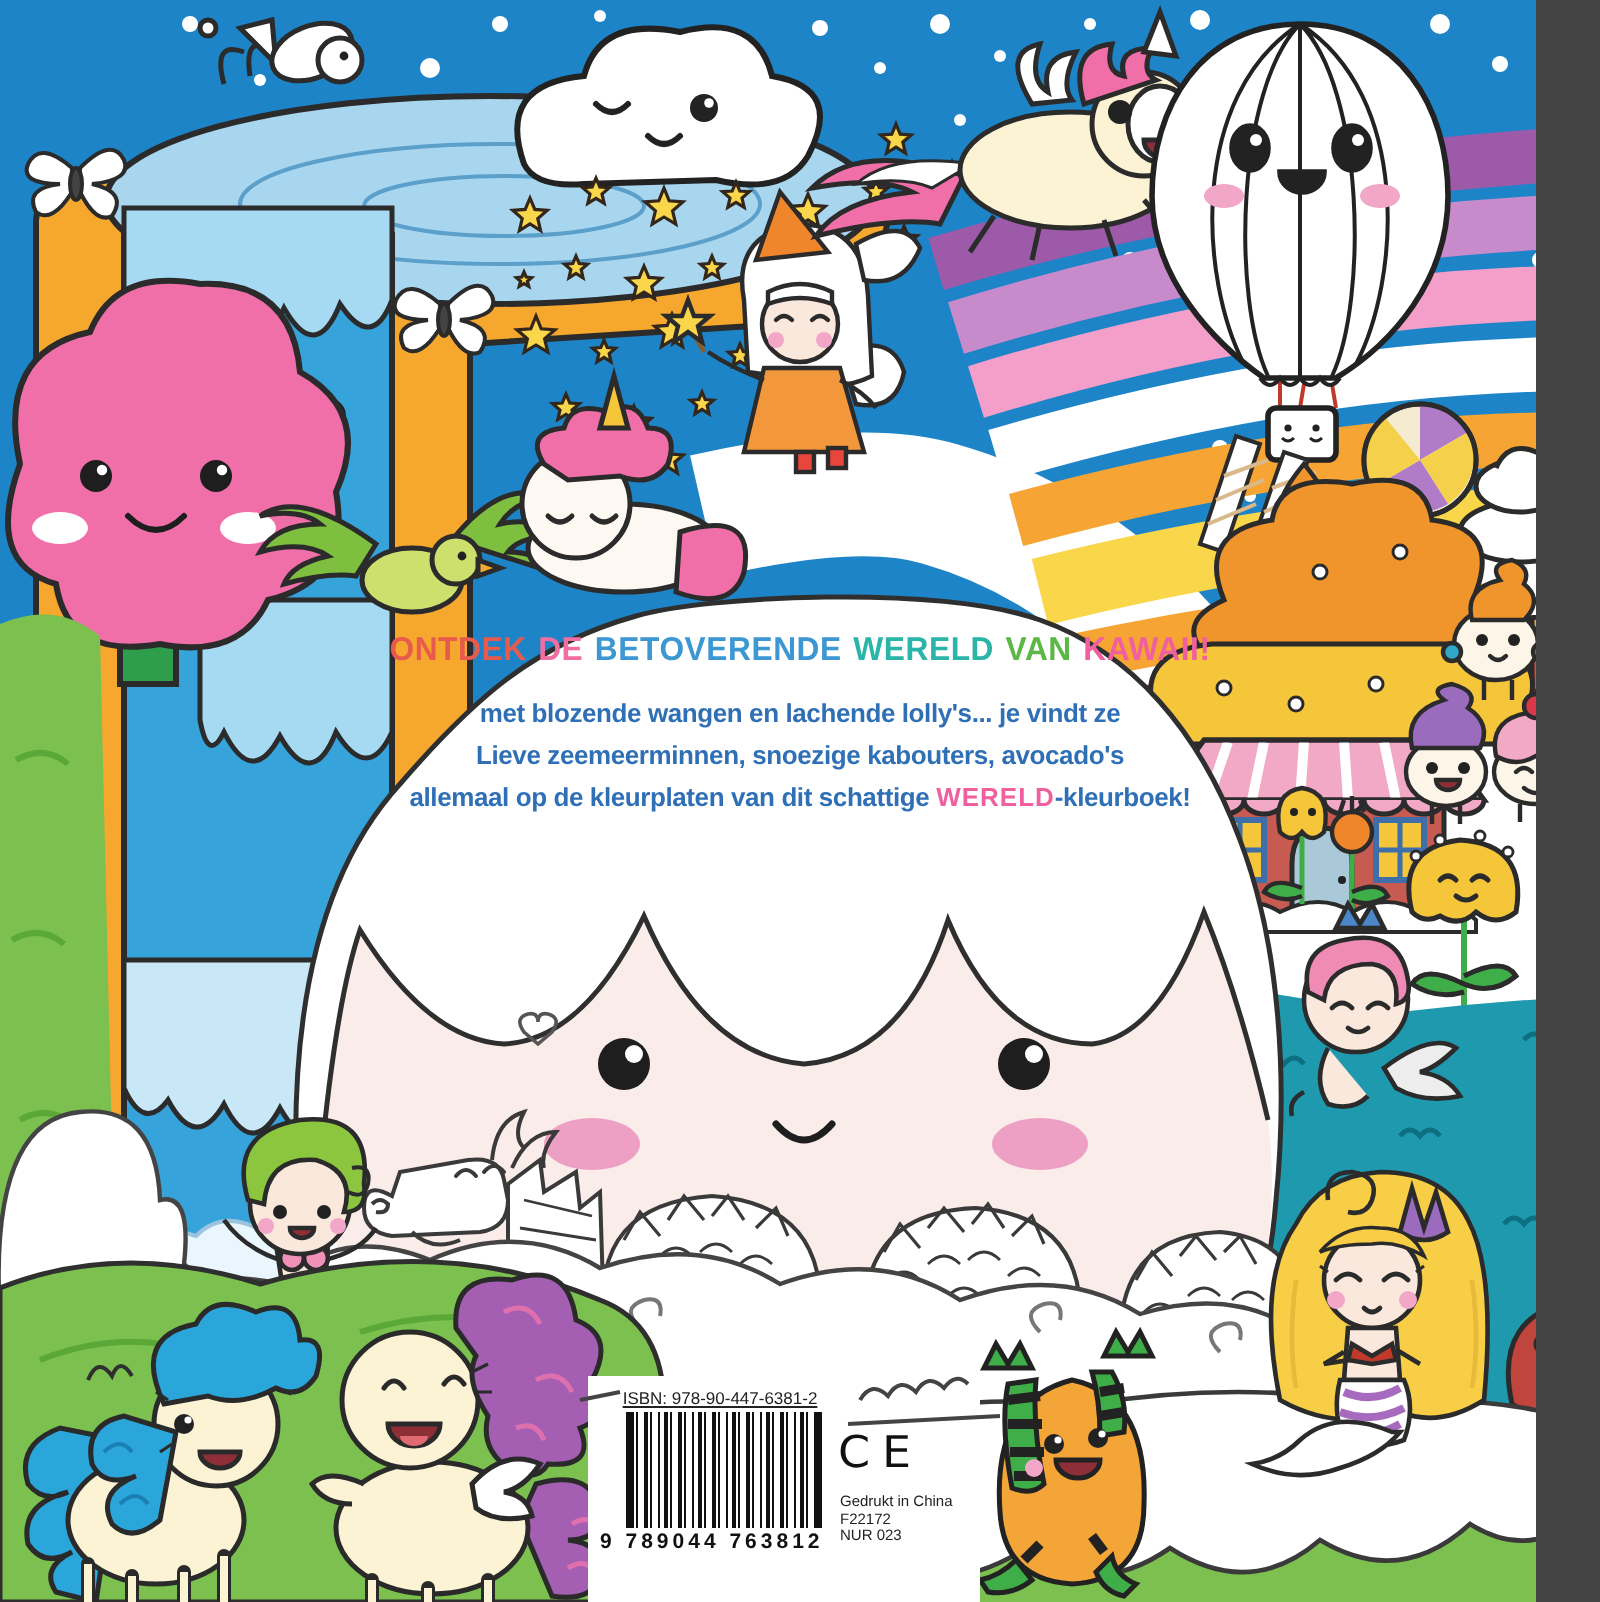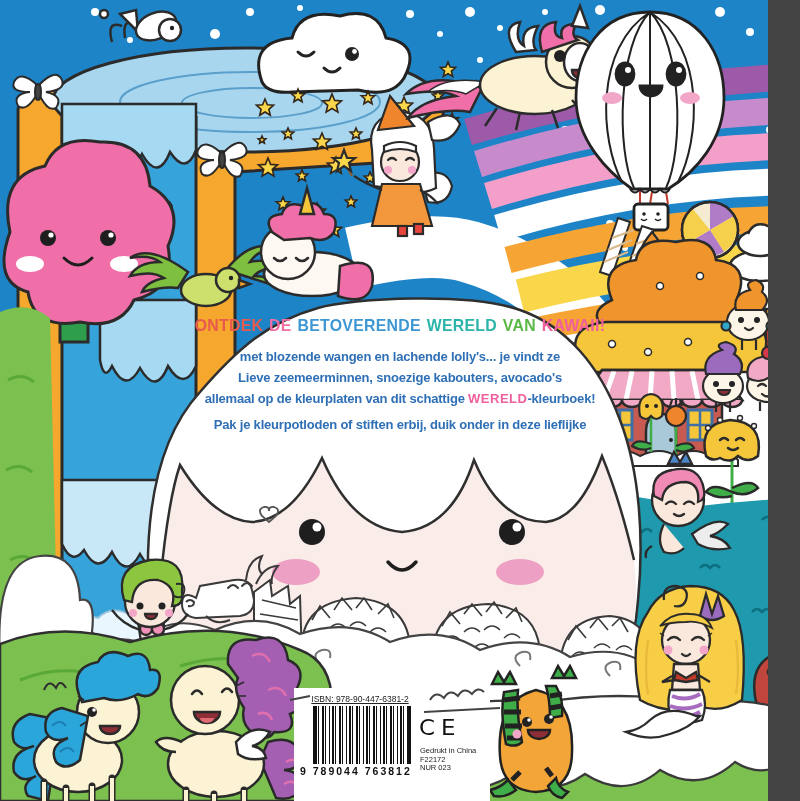--- a/index.html
+++ b/index.html
@@ -526,21 +526,20 @@
     <path d="M290 700 L310 696 M430 700 q6 -10 14 -2 q6 -10 14 -2 q6 -10 14 -2 q6 -8 12 -2 M424 712 L500 708" stroke="#444" stroke-width="2" fill="none"></path>
   </g>
 </svg>
 
 <div class="overlay">
   <div class="tagline"><span style="color: rgb(232, 90, 76);">ONTDEK</span><span style="color: rgb(240, 110, 160);">DE</span><span style="color: rgb(61, 151, 211);">BETOVERENDE</span><span style="color: rgb(43, 180, 168);">WERELD</span><span style="color: rgb(91, 184, 71);">VAN</span><span style="color: rgb(240, 96, 158);">KAWAII!</span></div>
   <div class="blurb" style="color: rgb(47, 111, 181);">
         <div><span>met blozende wangen en lachende lolly's... je vindt ze</span></div>
         <div><span>Lieve zeemeerminnen, snoezige kabouters, avocado's</span></div>
         <div><span>allemaal op de kleurplaten van dit schattige </span><span class="display-font" style="color: rgb(240, 96, 158);">WERELD</span><span>-kleurboek!</span></div>
-        <div class="line4"><span>Pak je kleurpotloden of stiften erbij, duik onder in deze lieflijke</span></div>
       </div>
   <div class="isbn">ISBN: 978-90-447-6381-2</div>
   <div class="barcode"></div>
   <div class="digits">9 789044 763812</div>
   <div class="ce">CE</div>
   <div class="printinfo">
     <div>Gedrukt in China</div>
     <div>F22172</div>
     <div>NUR 023</div>
   </div>

